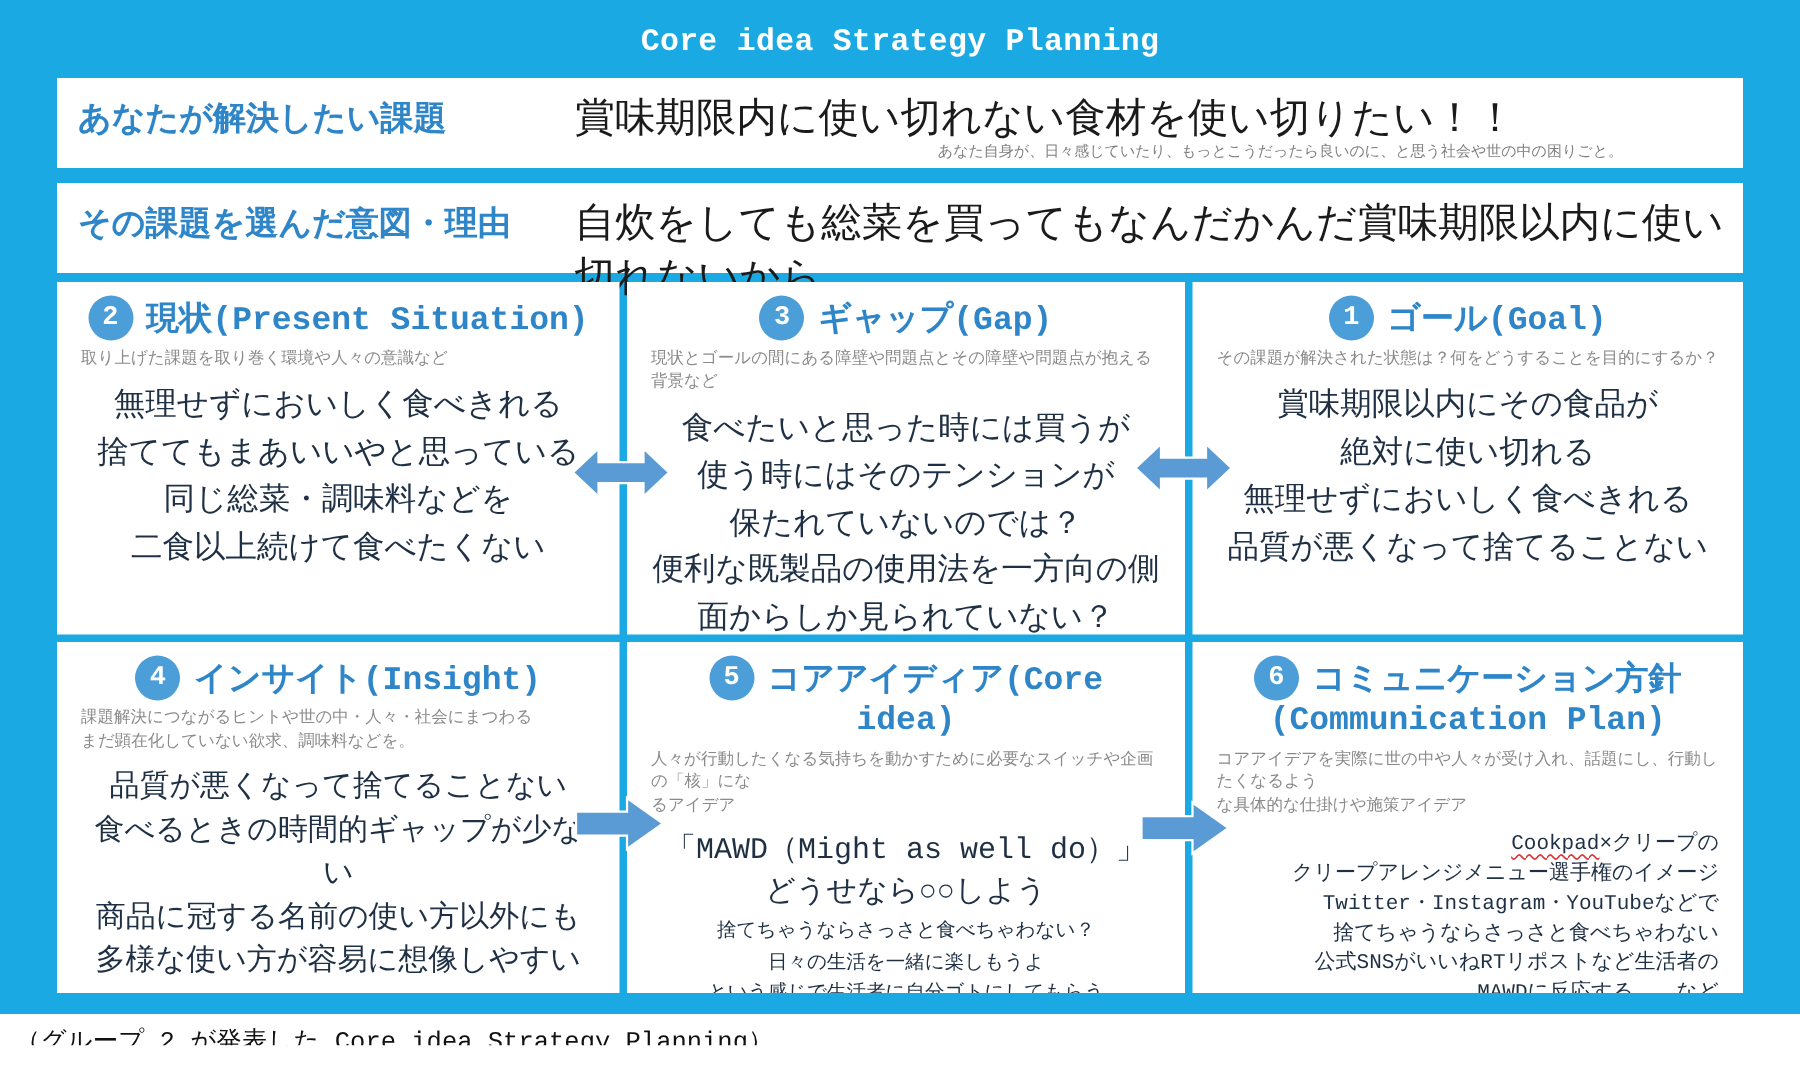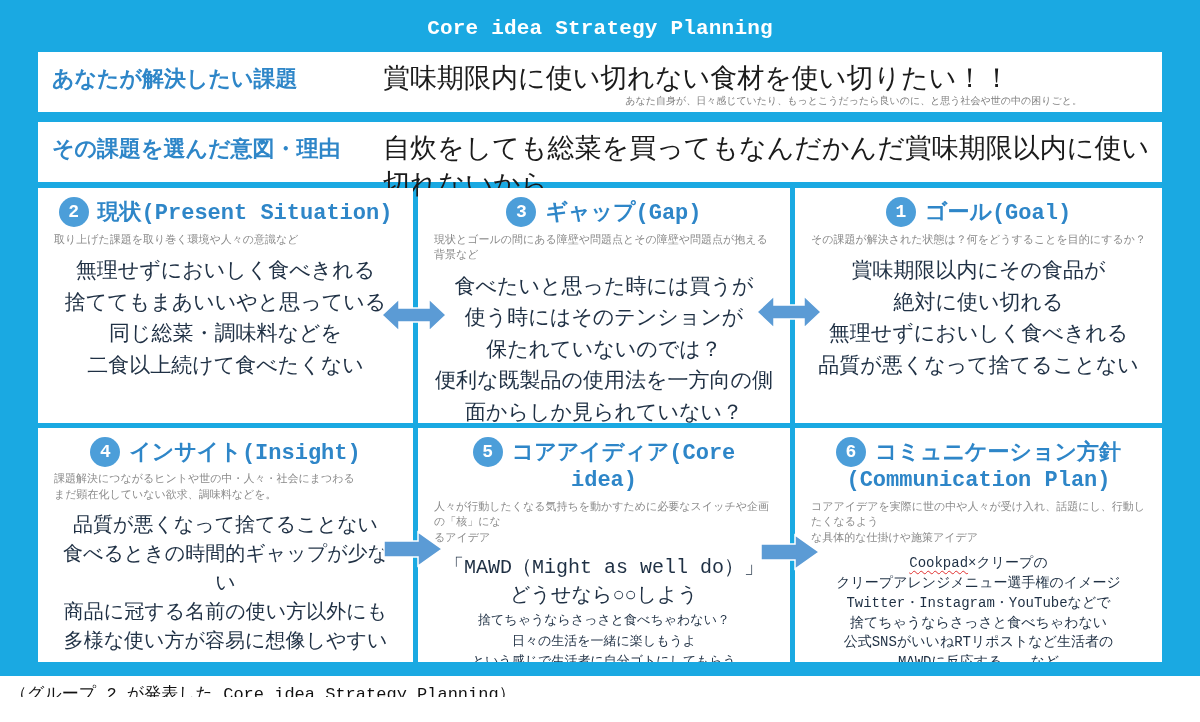--- a/index.html
+++ b/index.html
@@ -33,21 +33,21 @@
     display:inline-block;width:30px;height:30px;border-radius:50%;
     background:#4C9ED9;color:#ffffff;font-size:18px;font-weight:bold;
     line-height:30px;text-align:center;vertical-align:middle;margin-right:9px;margin-top:-3px;
   }
   .cell-desc{margin-top:5px;font-size:11px;line-height:1.4;color:#8a8a8a;text-align:left;white-space:pre-line;}
   .cell-body{margin-top:8px;text-align:center;color:#1f3044;}
   .body-line{font-size:21px;line-height:1.5;}
   .body-line.md{font-size:20px;line-height:1.45;}
   .body-line.main5{font-size:20px;line-height:1.42;}
   .body-line.sub5{font-size:13px;line-height:1.6;}
-  .body-line.sm{font-size:14px;line-height:1.42;}
+  .body-line.sm{font-size:14px;line-height:1.42;text-align:right;}
   .brand-underline{text-decoration:underline wavy #e03030 1px;text-underline-offset:3px;}
   
   .arrow{position:absolute;line-height:0;}
   
   .caption{position:absolute;left:10px;top:682px;font-size:17px;color:#111111;}
 </style>
 </head>
 <body>
 
 <div class="canvas">

